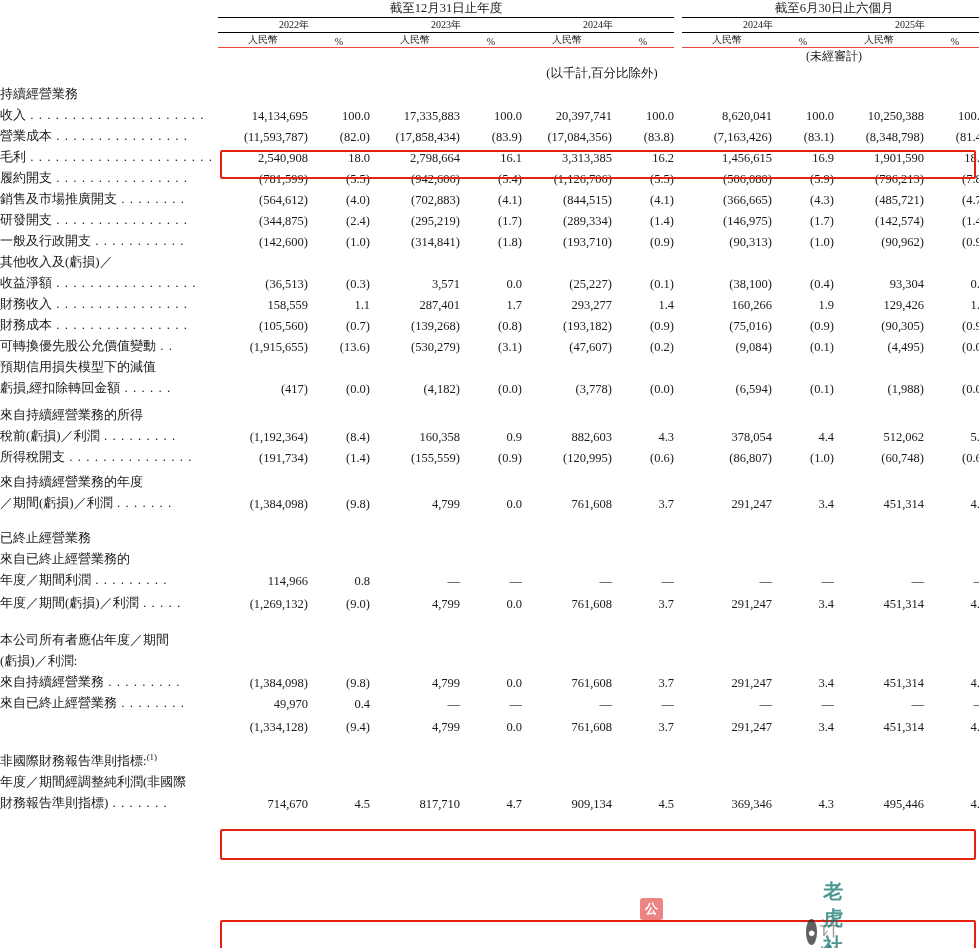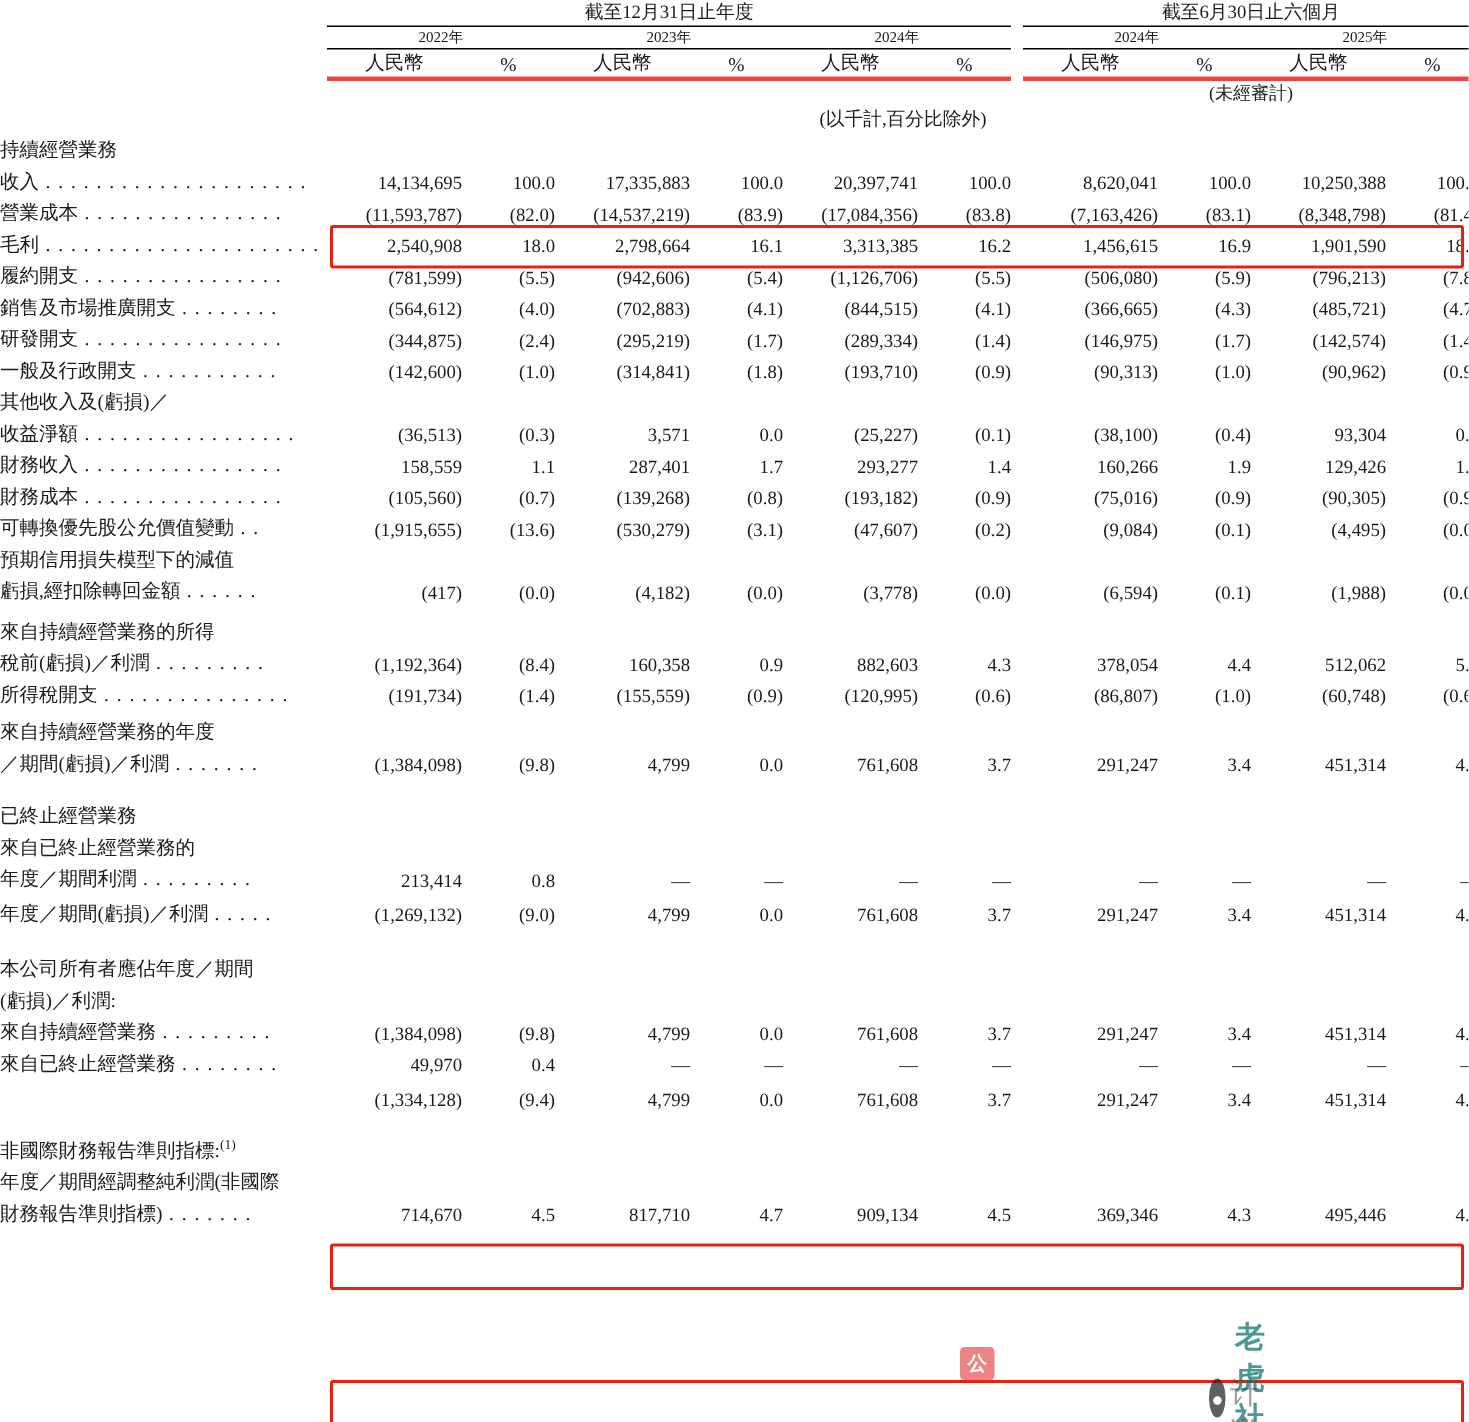--- a/index.html
+++ b/index.html
@@ -73,23 +73,23 @@
   }
   .hdr-year {
     text-align: center;
     font-size: 10px;
     font-weight: bold;
     border-bottom: 1px solid #000;
     padding-bottom: 3px;
   }
   .hdr-cur {
     text-align: center;
-    font-size: 13px;
+    font-size: 10px;
     font-weight: bold;
-    border-bottom: 3px solid #ef4444;
+    border-bottom: 1px solid #ef4444;
     padding-bottom: 3px;
   }
   .hdr-sub {
     text-align: center;
     font-size: 12px;
     padding-top: 4px;
   }
   .hdr-note {
     text-align: center;
     font-size: 12.5px;
@@ -244,21 +244,21 @@
           <td></td>
           <td class="num b">8,620,041</td>
           <td class="pct b">100.0</td>
           <td class="num b">10,250,388</td>
           <td class="pct b">100.0</td>
         </tr>
         <tr class="row">
           <td class="lbl"><span>營業成本</span><span class="dots"> . . . . . . . . . . . . . . . .</span></td>
           <td class="num">(11,593,787)</td>
           <td class="pct">(82.0)</td>
-          <td class="num">(14,537,219)</td>
+          <td class="num">(17,858,434)</td>
           <td class="pct">(83.9)</td>
           <td class="num">(17,084,356)</td>
           <td class="pct">(83.8)</td>
           <td></td>
           <td class="num">(7,163,426)</td>
           <td class="pct">(83.1)</td>
           <td class="num">(8,348,798)</td>
           <td class="pct">(81.4)</td>
         </tr>
         <tr class="row">
@@ -520,21 +520,21 @@
           <td class="num"></td>
           <td class="pct"></td>
           <td></td>
           <td class="num"></td>
           <td class="pct"></td>
           <td class="num"></td>
           <td class="pct"></td>
         </tr>
         <tr class="row">
           <td class="lbl"><span>  年度／期間利潤</span><span class="dots"> . . . . . . . . .</span></td>
-          <td class="num">213,414</td>
+          <td class="num">114,966</td>
           <td class="pct">0.8</td>
           <td class="num">—</td>
           <td class="pct">—</td>
           <td class="num">—</td>
           <td class="pct">—</td>
           <td></td>
           <td class="num">—</td>
           <td class="pct">—</td>
           <td class="num">—</td>
           <td class="pct">—</td>

